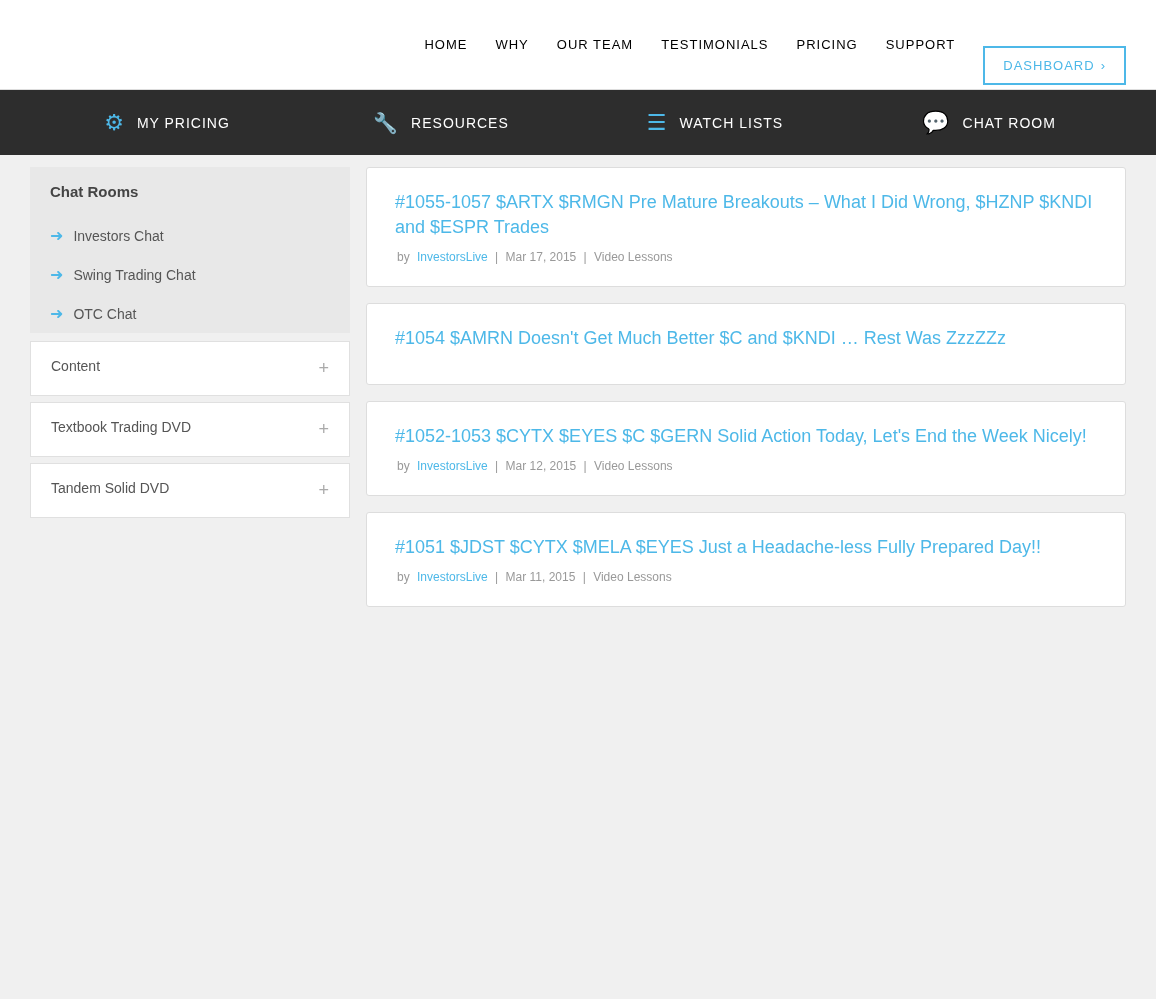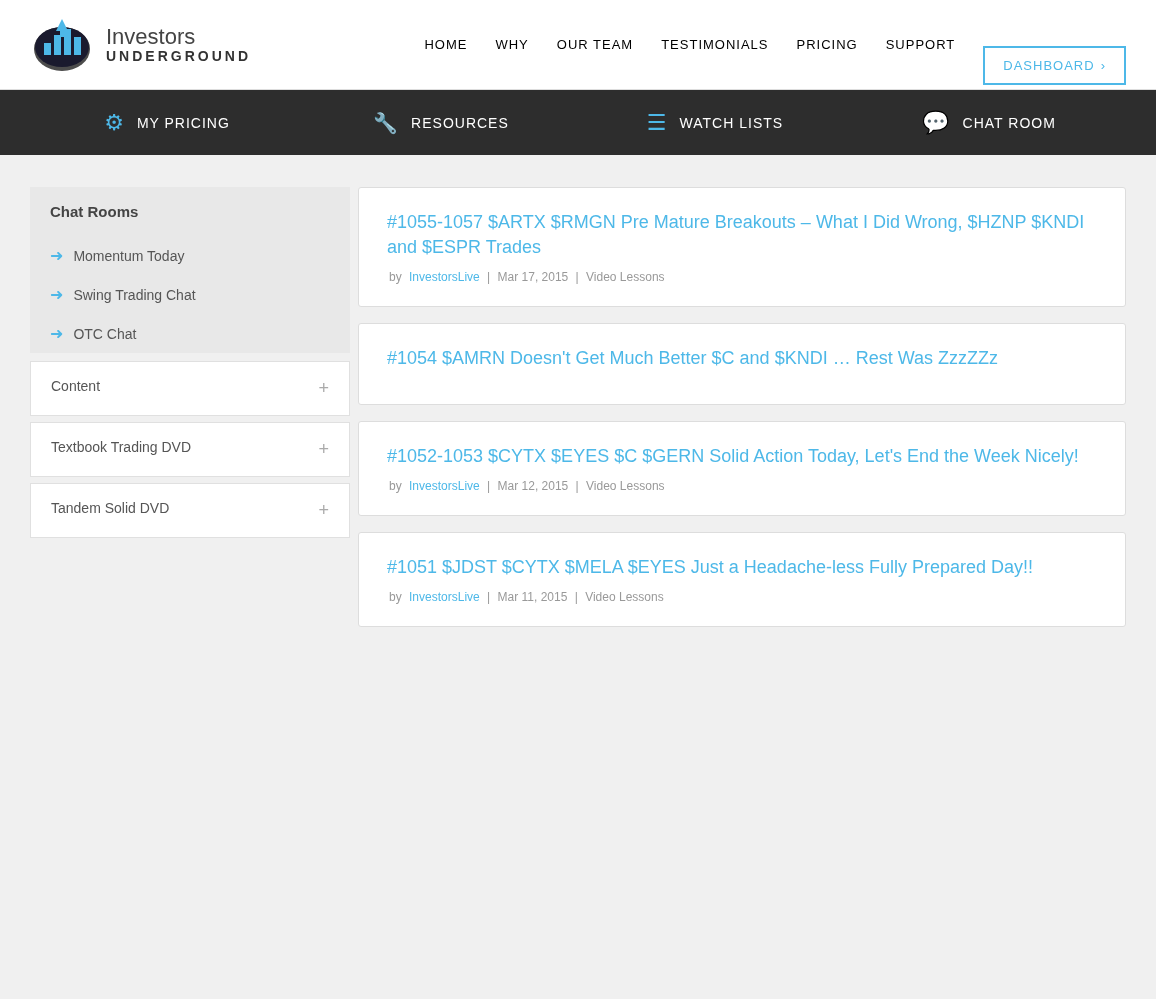--- a/index.html
+++ b/index.html
@@ -93,22 +93,22 @@
       justify-content: center;
     }
     .sec-icon {
       font-size: 22px;
       color: #4db8e8;
     }
 
     
     .main-container {
       display: flex;
-      padding: 32px 30px;
-      gap: 8px;
+      padding: 12px 30px;
+      gap: 16px;
       min-height: calc(100vh - 155px);
     }
 
     
     .sidebar {
       width: 320px;
       flex-shrink: 0;
     }
     .sidebar-section {
       background: #e8e8e8;
@@ -176,39 +176,20 @@
     .post-meta {
       font-size: 12px;
       color: #999;
     }
     .post-meta span { margin: 0 2px; }
   </style>
 </head>
 <body>
 
 <nav class="top-nav">
-  <a class="logo-area" href="#">
-
-    <svg class="logo-icon" viewBox="0 0 64 64" xmlns="http://www.w3.org/2000/svg">
-      <ellipse cx="32" cy="36" rx="28" ry="22" fill="#2d2d2d" opacity="0.85"></ellipse>
-      <ellipse cx="32" cy="34" rx="27" ry="20" fill="#1a1a2e"></ellipse>
-
-      <rect x="14" y="30" width="7" height="12" fill="#4db8e8"></rect>
-      <rect x="24" y="22" width="7" height="20" fill="#4db8e8"></rect>
-      <rect x="34" y="16" width="7" height="26" fill="#4db8e8"></rect>
-      <rect x="44" y="24" width="7" height="18" fill="#4db8e8"></rect>
-
-      <polygon points="32,6 38,18 26,18" fill="#4db8e8"></polygon>
-      <rect x="30" y="16" width="4" height="8" fill="#4db8e8"></rect>
-    </svg>
-    <div class="logo-text">
-      <span class="investors">Investors</span>
-      <span class="underground">UNDERGROUND</span>
-    </div>
-  </a>
 
   <div class="top-nav-links">
     <a class="nav-link" href="#">HOME</a>
     <a class="nav-link" href="#">WHY</a>
     <a class="nav-link" href="#">OUR TEAM</a>
     <a class="nav-link" href="#">TESTIMONIALS</a>
     <a class="nav-link" href="#">PRICING</a>
     <a class="nav-link" href="#">SUPPORT</a>
     <a class="dashboard-btn" href="#">
       <span>DASHBOARD</span>
@@ -236,21 +217,21 @@
   </a>
 </nav>
 
 <div class="main-container">
 
   <aside class="sidebar">
     <div class="sidebar-section">
       <div class="chat-rooms-header">Chat Rooms</div>
       <div class="sidebar-chat-item">
         <span class="arrow-icon">➜</span>
-        <span>Momentum Today</span>
+        <span>Investors Chat</span>
       </div>
       <div class="sidebar-chat-item">
         <span class="arrow-icon">➜</span>
         <span>Swing Trading Chat</span>
       </div>
       <div class="sidebar-chat-item">
         <span class="arrow-icon">➜</span>
         <span>OTC Chat</span>
       </div>
     </div>

